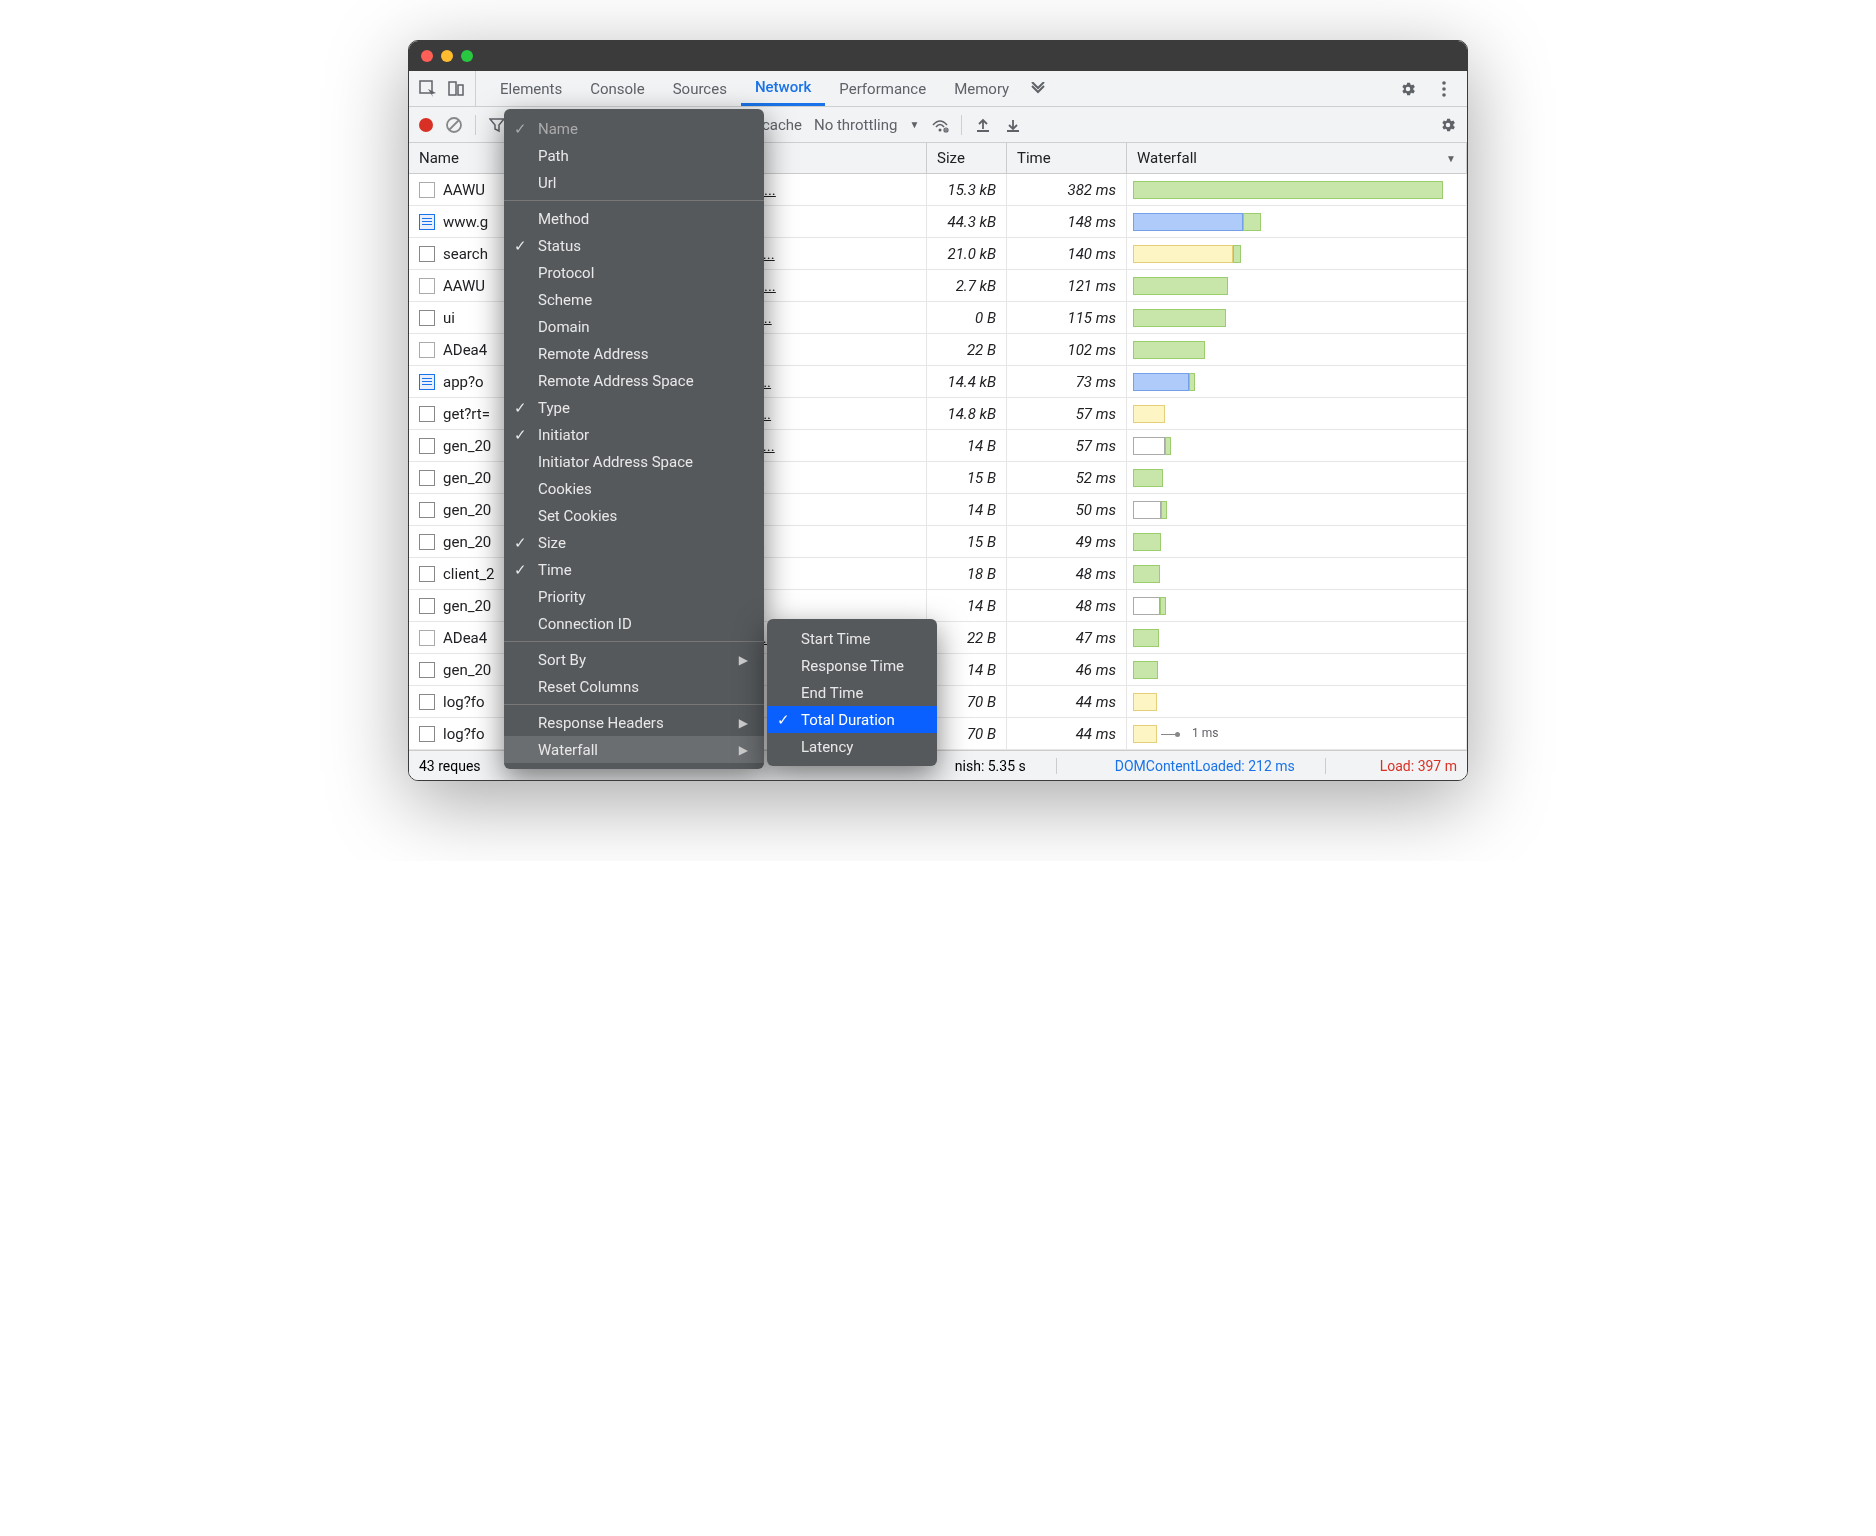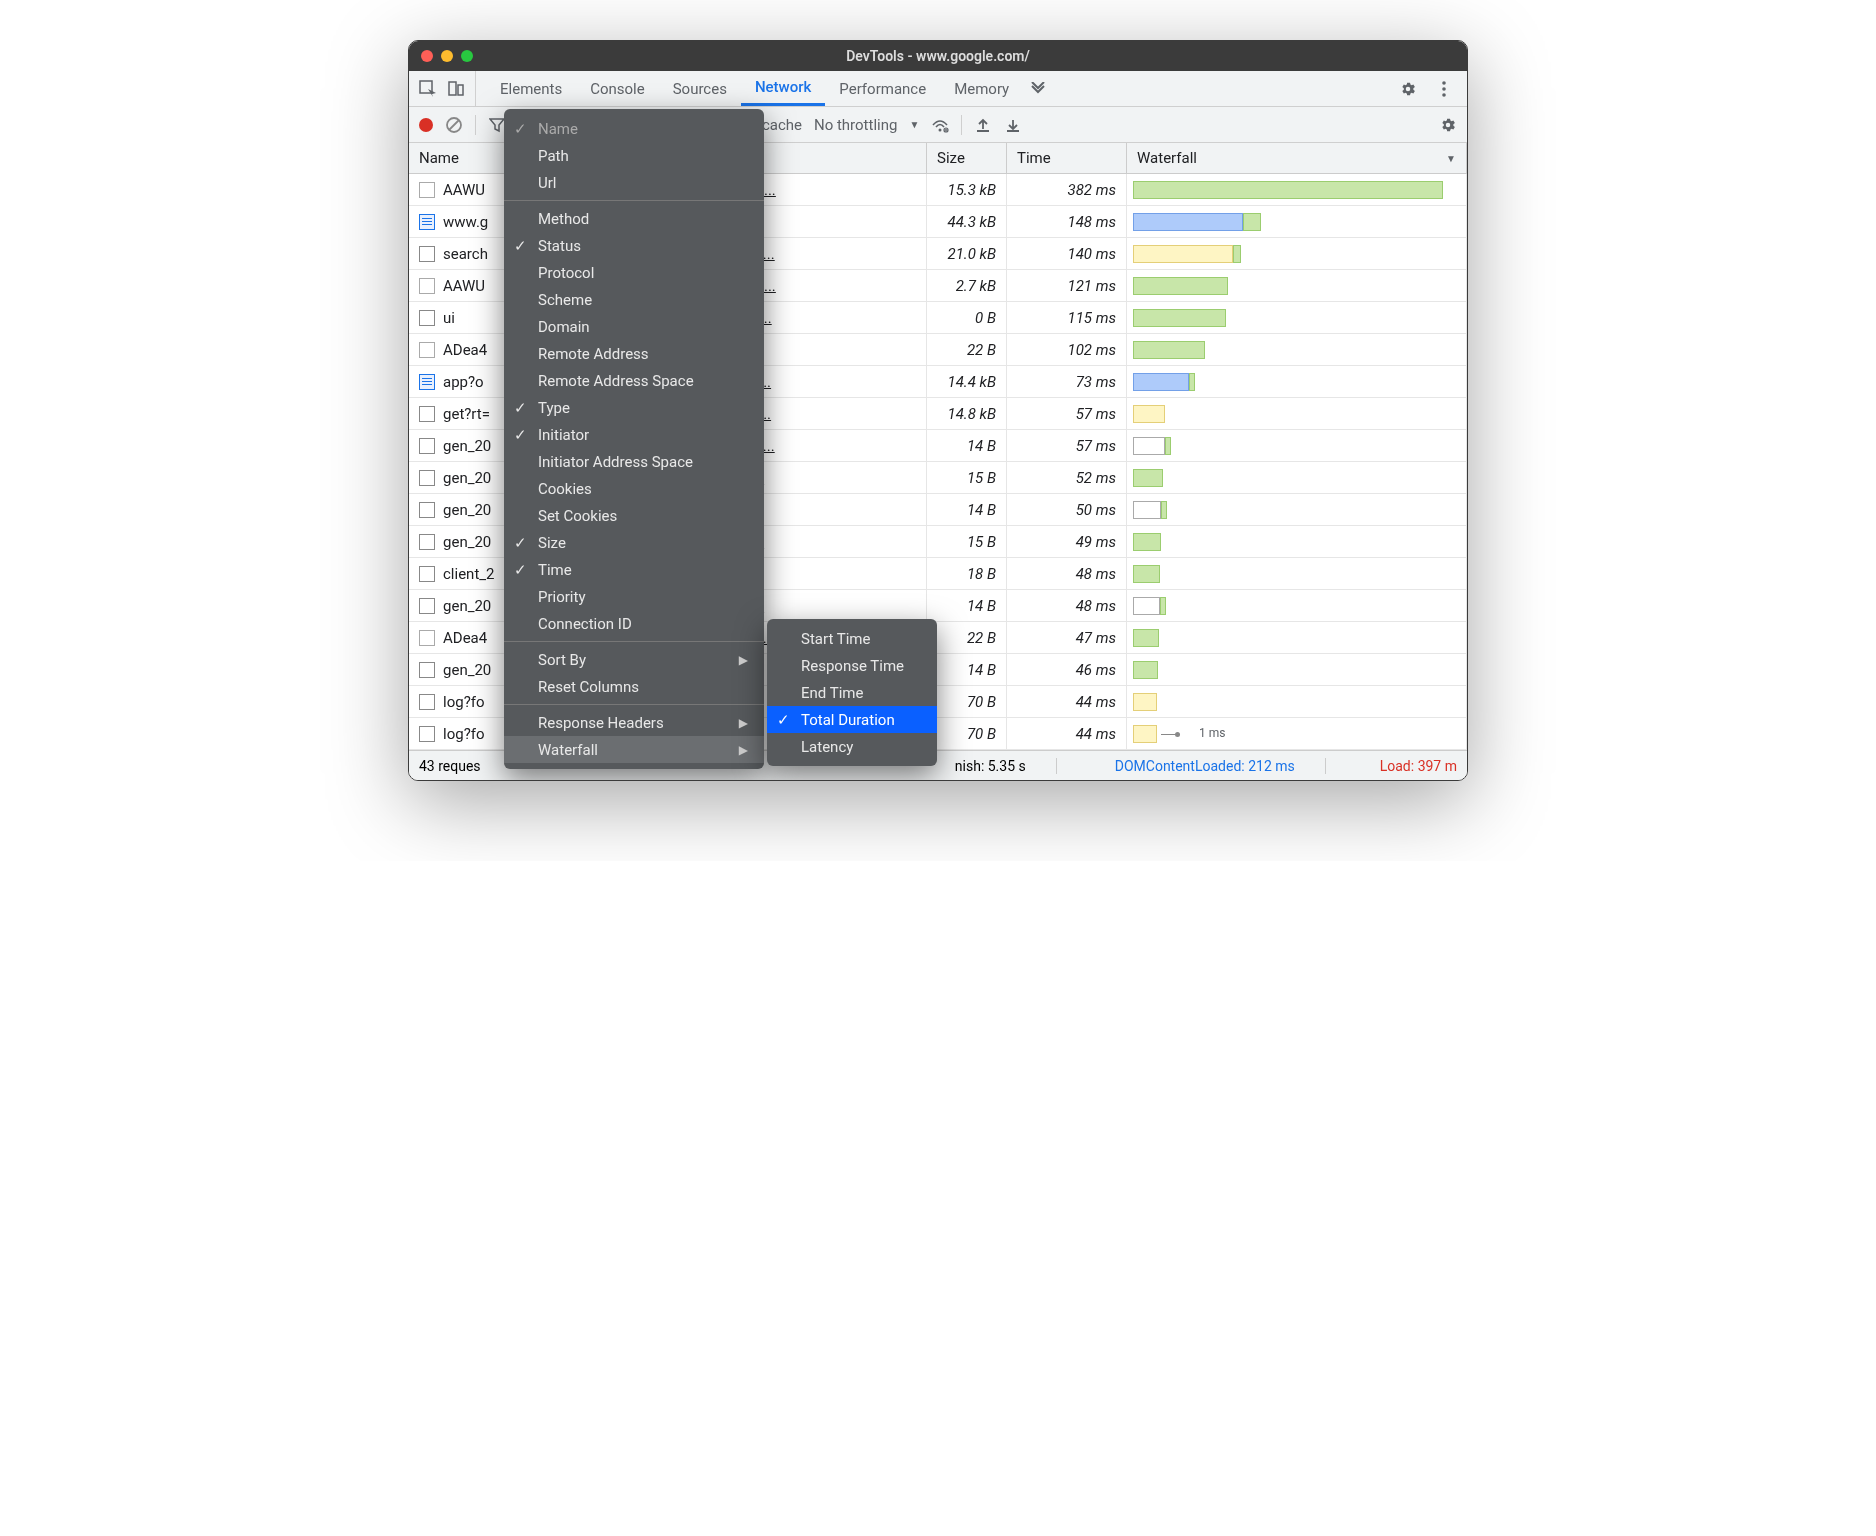--- a/index.html
+++ b/index.html
@@ -70,21 +70,20 @@
 
 <div class="shadow-wrap">
 <div class="window">
 
   <div class="titlebar">
     <div class="traffic">
       <div class="dot red"></div>
       <div class="dot yellow"></div>
       <div class="dot green"></div>
     </div>
-    <div class="title">DevTools - www.google.com/</div>
   </div>
 
   <div class="app-area">
 
   <div class="tabrow">
     <div class="leftbtns">
       <span class="iconbtn">
         <svg width="18" height="18" viewBox="0 0 18 18">
                 <rect x="1" y="1" width="12" height="12" fill="none" stroke="#5f6368" stroke-width="1.5"></rect>
                 <path d="M9 9 L17 13 L13 14 L14 17 Z" fill="#5f6368"></path>
@@ -448,21 +447,21 @@
           <div class="cell initiator">
             <span></span>
           </div>
           <div class="cell size">70 B</div>
           <div class="cell time">44 ms</div>
           <div class="cell waterfall">
             <div style="position: relative; height: 18px; width: 100%;">
               <div class="bar yellow" style="position: absolute; left: 0px; width: 24px;"></div>
               <div style="position: absolute; left: 42px; top: 7px; width: 5px; height: 5px; border-radius: 50%; background: rgb(136, 136, 136);"></div>
               <div style="position: absolute; left: 28px; top: 9px; width: 14px; height: 1px; background: rgb(136, 136, 136);"></div>
-              <span class="barlabel" style="position: absolute; left: 62px; top: 1px;">1 ms</span>
+              <span class="barlabel" style="position: absolute; left: 55px; top: 1px;">1 ms</span>
             </div>
           </div>
         </div>
 
   <div class="status">
     <span>43 reques</span>
     <div style="flex:1"></div>
     <span>nish: 5.35 s</span>
     <div class="sepb"></div>
     <span class="dcl">DOMContentLoaded: 212 ms</span>

